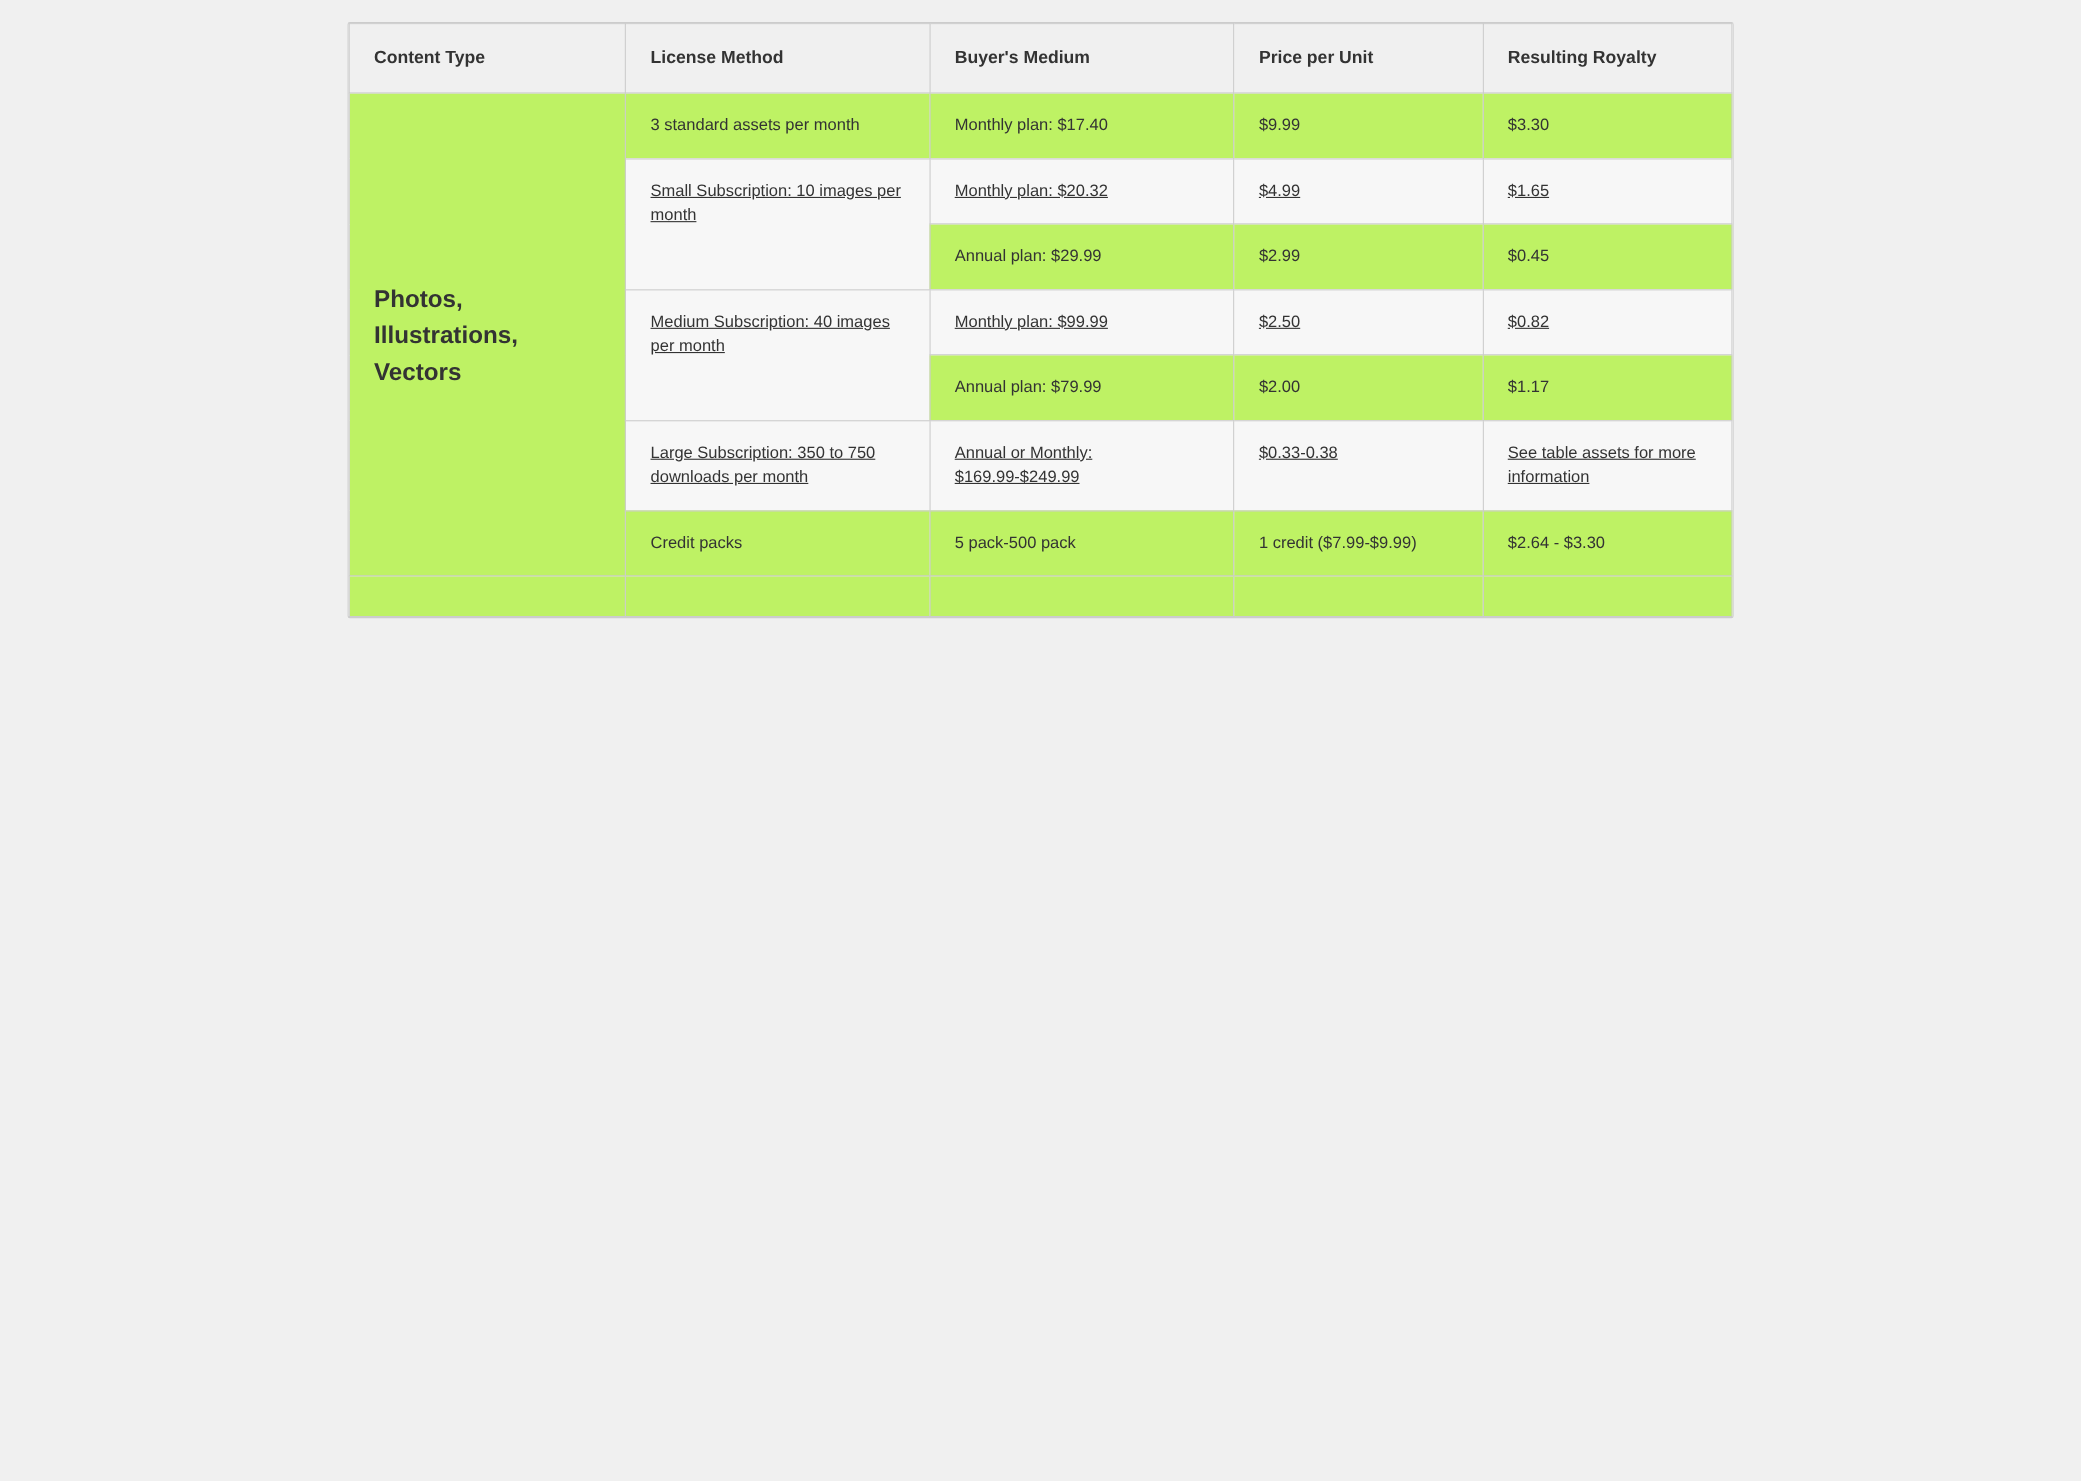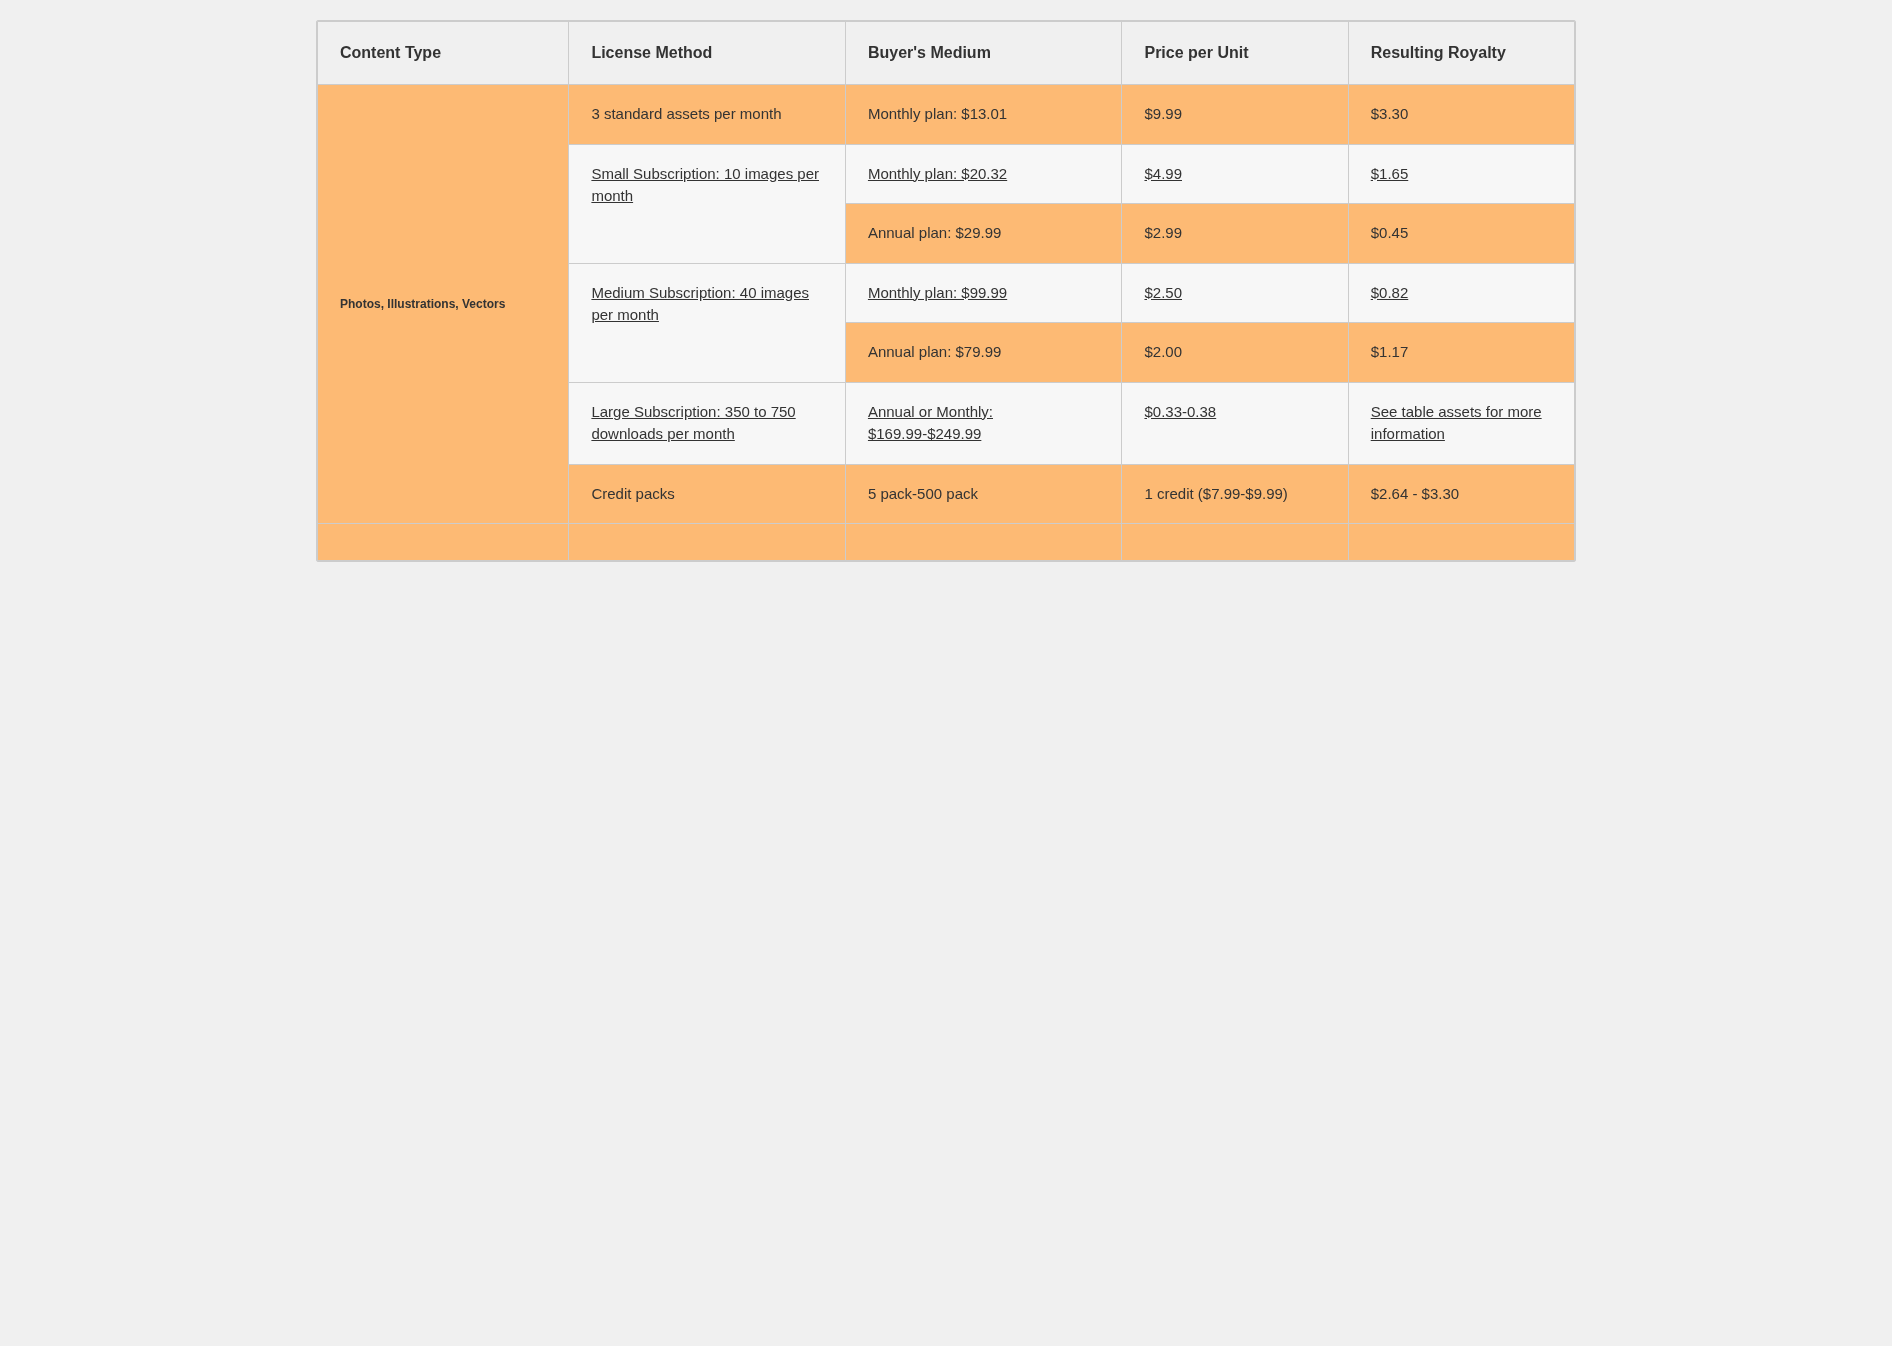--- a/index.html
+++ b/index.html
@@ -38,28 +38,28 @@
       text-align: left;
       border: 1px solid #ccc;
       font-size: 16px;
       vertical-align: middle;
     }
 
     tbody td {
       padding: 18px 22px;
       border: 1px solid #ccc;
       vertical-align: top;
-      background-color: #fdba74;
+      background-color: #bef264;
       font-size: 15px;
       line-height: 1.5;
     }
 
     .content-type-cell {
       font-weight: bold;
-      font-size: 12px;
+      font-size: 22px;
       vertical-align: middle;
     }
 
     .shaded {
       background-color: #f7f7f7 !important;
       text-decoration: underline;
     }
 
     col.col-content { width: 20%; }
     col.col-license { width: 22%; }
@@ -85,21 +85,21 @@
         <th>License Method</th>
         <th>Buyer's Medium</th>
         <th>Price per Unit</th>
         <th>Resulting Royalty</th>
       </tr>
     </thead>
     <tbody id="table-body">
     <tr>
           <td rowspan="7" class="content-type-cell" style="vertical-align: middle;">Photos, Illustrations, Vectors</td>
           <td>3 standard assets per month</td>
-          <td>Monthly plan: $13.01</td>
+          <td>Monthly plan: $17.40</td>
           <td>$9.99</td>
           <td>$3.30</td>
         </tr>
         <tr>
           <td rowspan="2" class="shaded">Small Subscription: 10 images per month</td>
           <td class="shaded">Monthly plan: $20.32</td>
           <td class="shaded">$4.99</td>
           <td class="shaded">$1.65</td>
         </tr>
         <tr>

